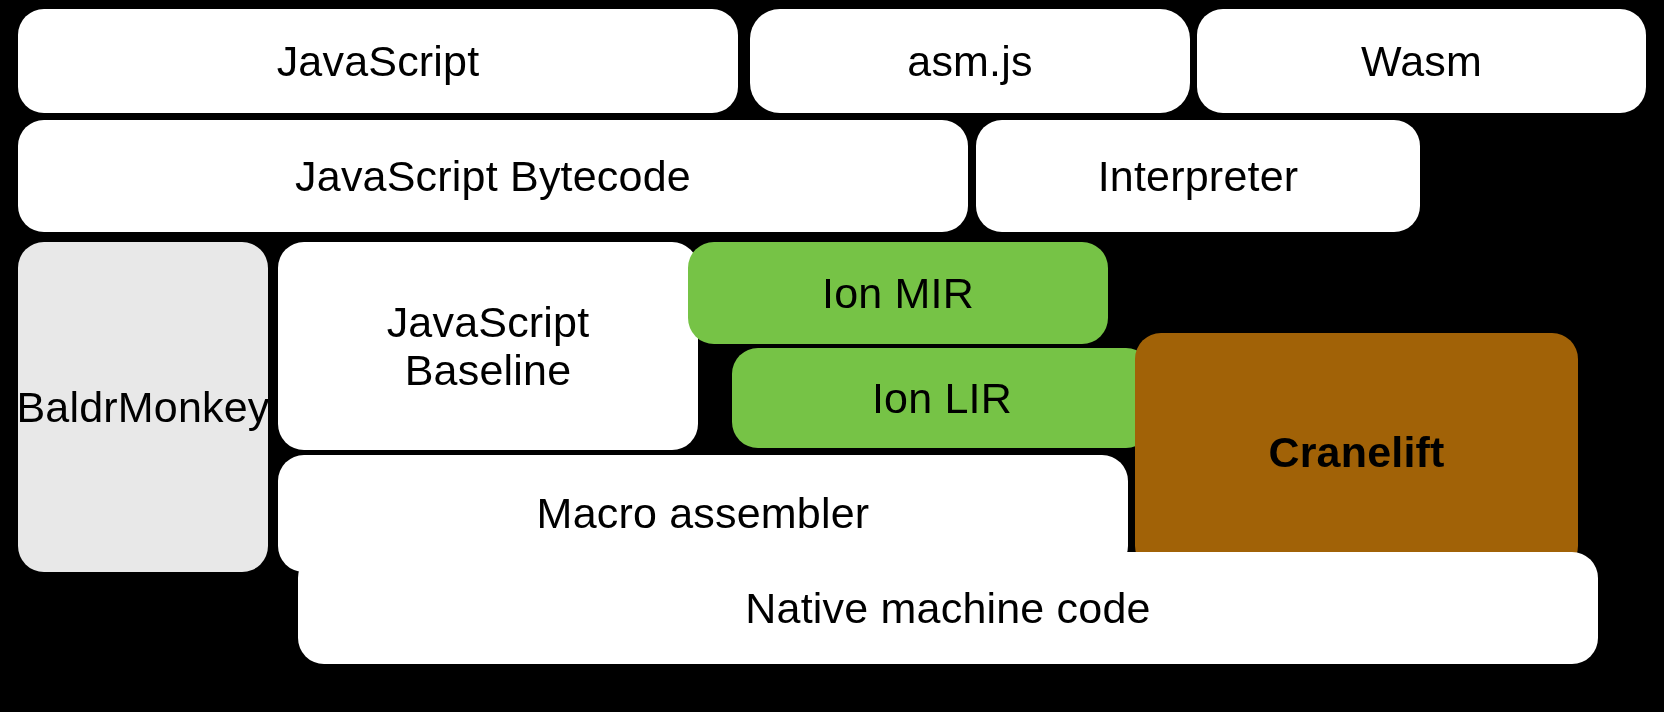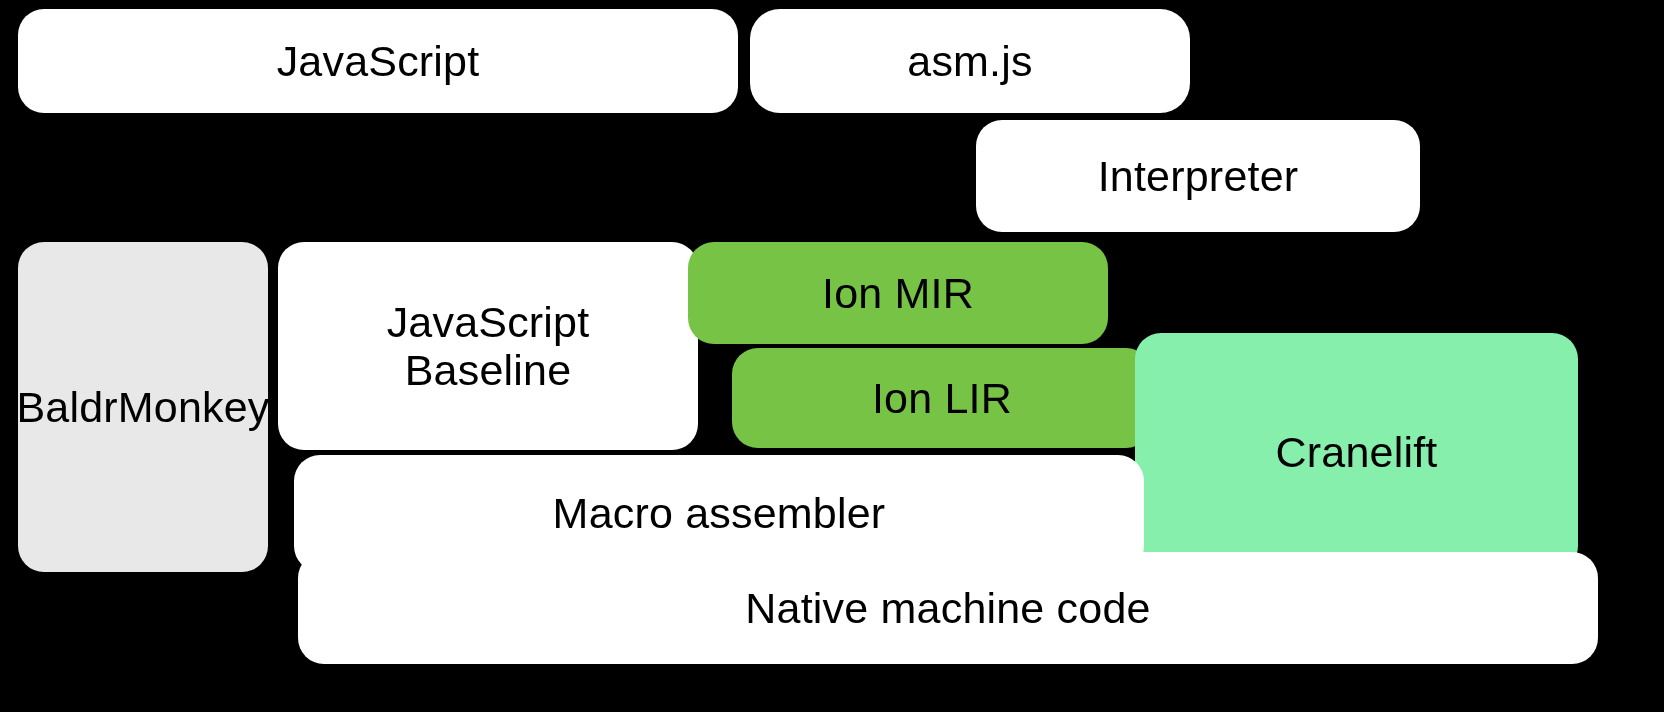--- a/index.html
+++ b/index.html
@@ -27,30 +27,32 @@
     font-size: 43px;
     font-weight: 400;
     line-height: 1.12;
     letter-spacing: 0.2px;
     white-space: pre-line;
     user-select: none;
   }
   .fill-white { background: #FFFFFF; }
   .fill-gray  { background: #E8E8E8; }
   .fill-green { background: #76C346; }
-  .fill-pink  { background: #86efac; }
+  .fill-pink  { background: #a16207; font-weight: bold; }
 </style>
 </head>
 <body>
 
 <div id="diagram" style="background: rgb(0, 0, 0);">
     <div class="node fill-white" style="left: 18px; top: 9px; width: 720px; height: 104px;"><span>JavaScript</span></div>
     <div class="node fill-white" style="left: 750px; top: 9px; width: 440px; height: 104px; border-radius: 30px;"><span>asm.js</span></div>
+    <div class="node fill-white" style="left: 1197px; top: 9px; width: 449px; height: 104px;"><span>Wasm</span></div>
+    <div class="node fill-white" style="left: 18px; top: 120px; width: 950px; height: 112px;"><span>JavaScript Bytecode</span></div>
     <div class="node fill-white" style="left: 976px; top: 120px; width: 444px; height: 112px;"><span>Interpreter</span></div>
     <div class="node fill-gray" style="left: 18px; top: 242px; width: 250px; height: 330px;"><span>BaldrMonkey</span></div>
     <div class="node fill-white" style="left: 278px; top: 242px; width: 420px; height: 208px;"><span>JavaScript
 Baseline</span></div>
     <div class="node fill-green" style="left: 688px; top: 242px; width: 420px; height: 102px;"><span>Ion MIR</span></div>
     <div class="node fill-green" style="left: 732px; top: 348px; width: 420px; height: 100px;"><span>Ion LIR</span></div>
     <div class="node fill-pink" style="left: 1135px; top: 333px; width: 443px; height: 239px;"><span>Cranelift</span></div>
-    <div class="node fill-white" style="left: 294px; top: 455px; width: 850px; height: 117px;"><span>Macro assembler</span></div>
+    <div class="node fill-white" style="left: 278px; top: 455px; width: 850px; height: 117px;"><span>Macro assembler</span></div>
     <div class="node fill-white" style="left: 278px; top: 552px; width: 1300px; height: 112px; margin-left: 20px;"><span>Native machine code</span></div>
   </div>
 
 </body></html>

